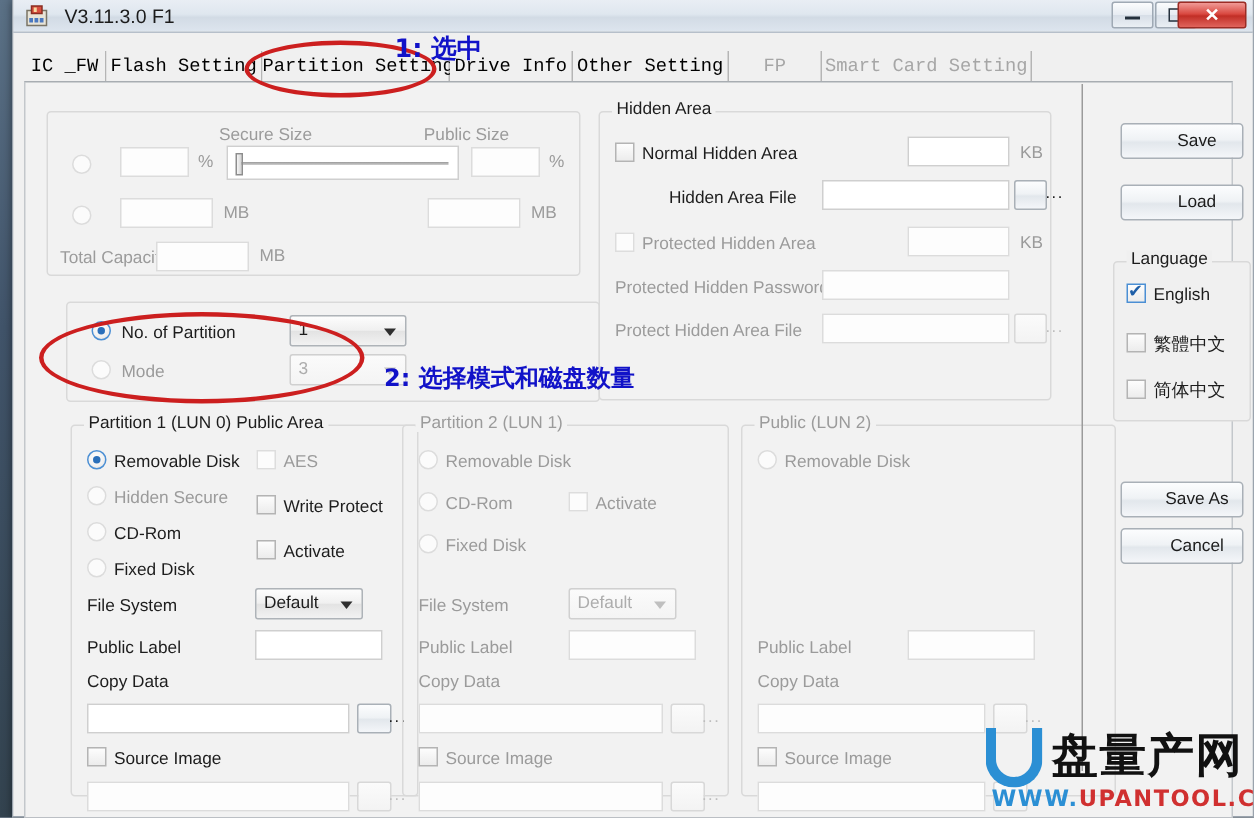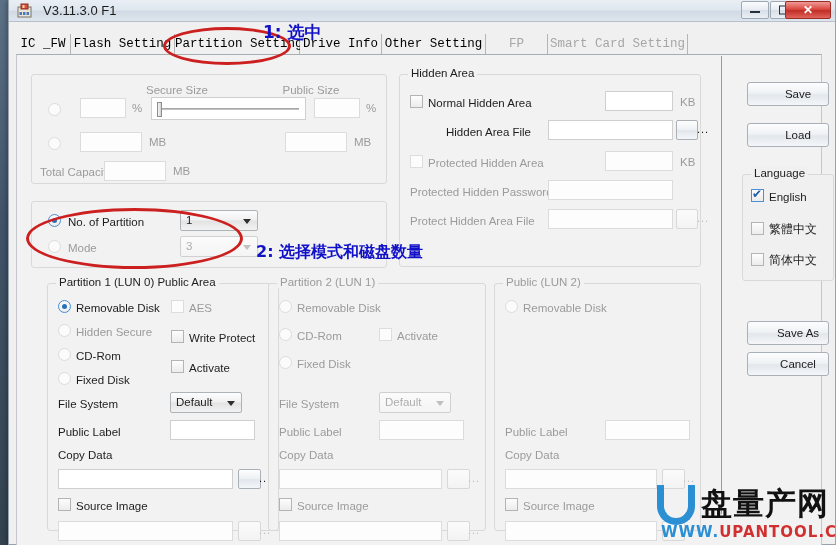--- a/index.html
+++ b/index.html
@@ -336,21 +336,21 @@
           <div class="lbl dim" style="left:117px; top:60px;">MB</div>
 
           <input class="tbox dim" style="left: 253px; top: 57px; width: 62px;" readonly="" value="">
           <div class="lbl dim" style="left:322px; top:60px;">MB</div>
 
           <div class="lbl dim" style="left:8px; top:90px;">Total Capacity</div>
           <input class="tbox dim" style="left: 72px; top: 86px; width: 62px;" readonly="" value="">
           <div class="lbl dim" style="left:141px; top:89px;">MB</div>
         </div>
 
-        <div class="group" style="left:14px; top:146px; width:356px; height:67px;">
+        <div class="group" style="left:27px; top:146px; width:356px; height:67px;">
           <div class="radio on" style="left:16px; top:12px;"></div>
           <div class="lbl" style="left:36px; top:13px;">No. of Partition</div>
           <div class="combo" style="left:148px; top:8px; width:78px;">
             <span>1</span>
             <span class="arrow"></span>
           </div>
 
           <div class="radio dim" style="left:16px; top:38px;"></div>
           <div class="lbl dim" style="left:36px; top:39px;">Mode</div>
           <div class="combo dim" style="left:148px; top:34px; width:78px;">
@@ -454,21 +454,21 @@
           <div class="lbl dim" style="left:10px; top:164px;">Copy Data</div>
           <input class="tbox dim" style="left: 10px; top: 185px; width: 163px;" readonly="" value="">
           <div class="btn small dim" style="left:178px; top:185px; width:23px; height:20px; line-height:17px;">...</div>
 
           <div class="chk" style="left:10px; top:214px;"></div>
           <div class="lbl dim" style="left:28px; top:215px;">Source Image</div>
           <input class="tbox dim" style="left: 10px; top: 237px; width: 163px;" readonly="" value="">
           <div class="btn small dim" style="left:178px; top:237px; width:23px; height:20px; line-height:17px;">...</div>
         </div>
 
-        <div class="group dim" style="left:477px; top:228px; width:207px; height:248px;">
+        <div class="group dim" style="left:477px; top:228px; width:250px; height:248px;">
           <div class="legend">Public (LUN 2)</div>
 
           <div class="radio dim" style="left:10px; top:16px;"></div>
           <div class="lbl dim" style="left:28px; top:17px;">Removable Disk</div>
 
           <div class="lbl dim" style="left:10px; top:141px;">Public Label</div>
           <input class="tbox dim" style="left: 110px; top: 136px; width: 85px;" readonly="" value="">
 
           <div class="lbl dim" style="left:10px; top:164px;">Copy Data</div>
           <input class="tbox dim" style="left: 10px; top: 185px; width: 152px;" readonly="" value="">

